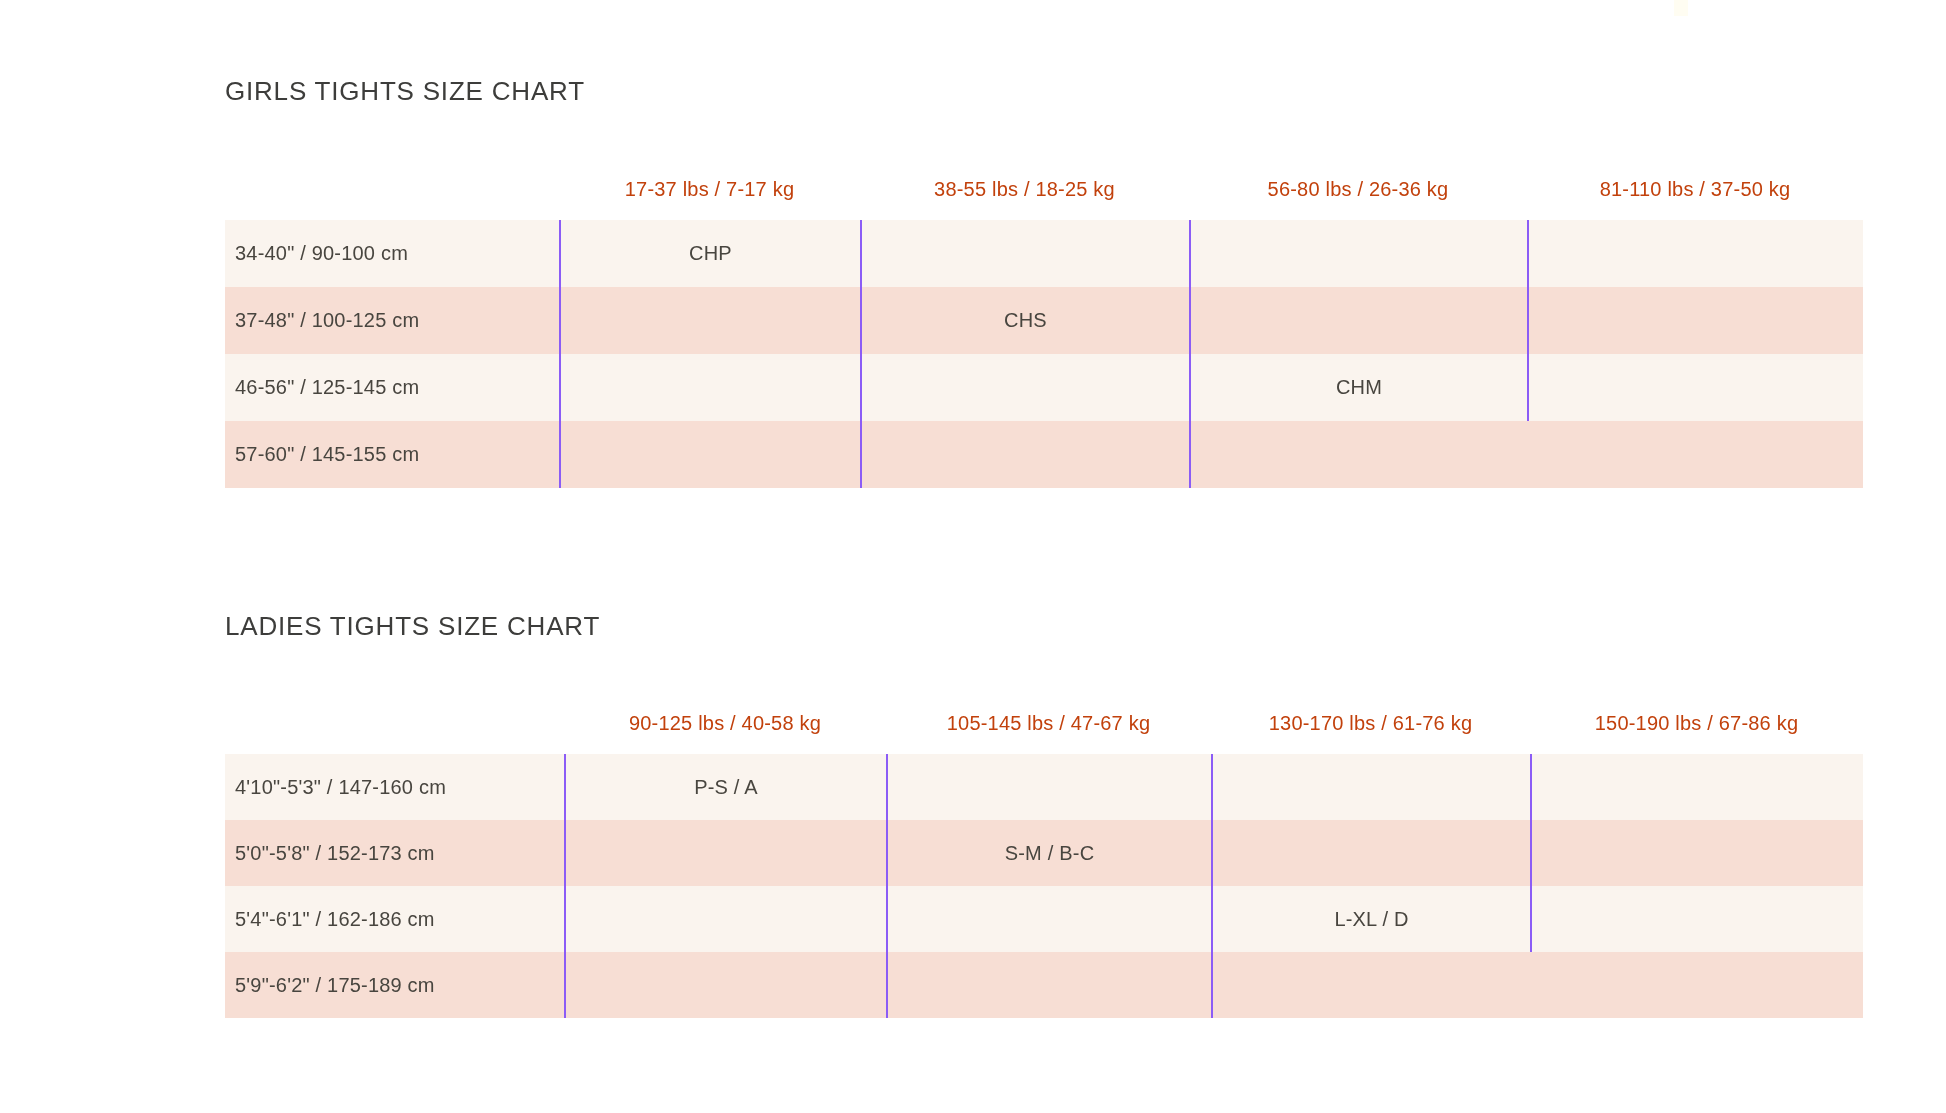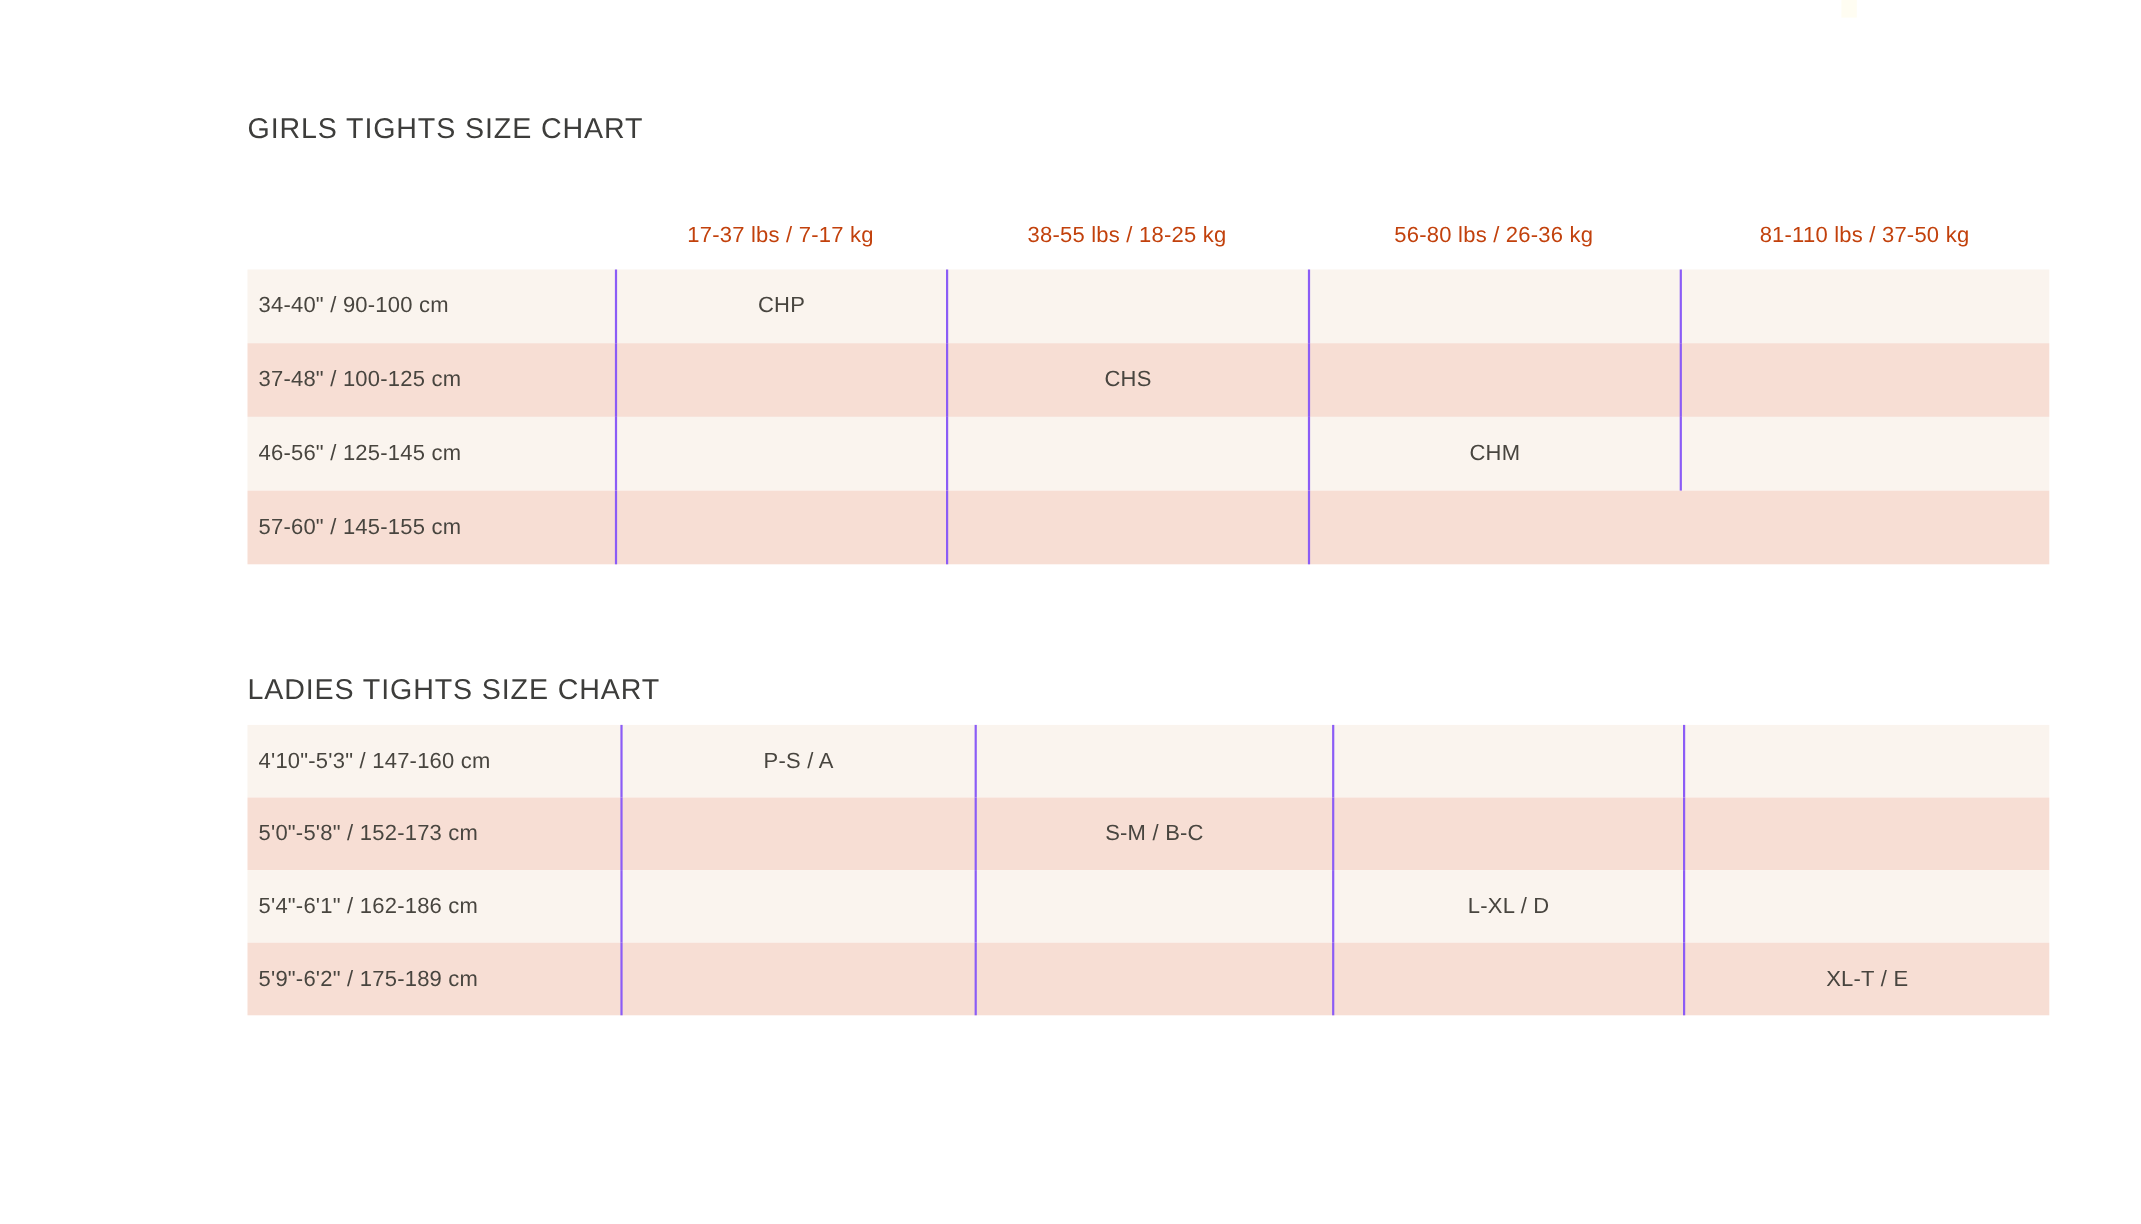--- a/index.html
+++ b/index.html
@@ -22,21 +22,21 @@
     top: 0;
     width: 14px;
     height: 16px;
     background: #fffdf2;
   }
   .chart-section {
     position: absolute;
     left: 225px;
     width: 1638px;
   }
-  .chart-section.girls { top: 78px; margin-top: 25px; }
+  .chart-section.girls { top: 78px; }
   .chart-section.ladies { top: 613px; }
 
   .chart-title {
     margin: 0;
     font-size: 26px;
     font-weight: 400;
     line-height: 26px;
     letter-spacing: 0.8px;
     color: #3d3d3b;
   }
@@ -135,20 +135,27 @@
         <div class="cell val"></div>
         <div class="cell val"></div>
         <div class="cell val"></div>
       </div>
     </div>
   </section>
 
   <section class="chart-section ladies">
     <h2 class="chart-title">LADIES TIGHTS SIZE CHART</h2>
 
+    <div class="header-row grid-ladies">
+      <div class="hcell label-col"></div>
+      <div class="hcell">90-125 lbs / 40-58 kg</div>
+      <div class="hcell">105-145 lbs / 47-67 kg</div>
+      <div class="hcell">130-170 lbs / 61-76 kg</div>
+      <div class="hcell">150-190 lbs / 67-86 kg</div>
+    </div>
 
     <div class="tbody">
       <div class="trow cream grid-ladies">
         <div class="cell label">4'10"-5'3" / 147-160 cm</div>
         <div class="cell val">P-S / A</div>
         <div class="cell val"></div>
         <div class="cell val"></div>
         <div class="cell val"></div>
       </div>
       <div class="trow pink grid-ladies">
@@ -163,18 +170,17 @@
         <div class="cell val"></div>
         <div class="cell val"></div>
         <div class="cell val">L-XL / D</div>
         <div class="cell val"></div>
       </div>
       <div class="trow pink grid-ladies">
         <div class="cell label">5'9"-6'2" / 175-189 cm</div>
         <div class="cell val"></div>
         <div class="cell val"></div>
         <div class="cell val"></div>
-        <div class="cell val">XL-T / E</div>
       </div>
     </div>
   </section>
 
 </div>
 
 </body></html>

